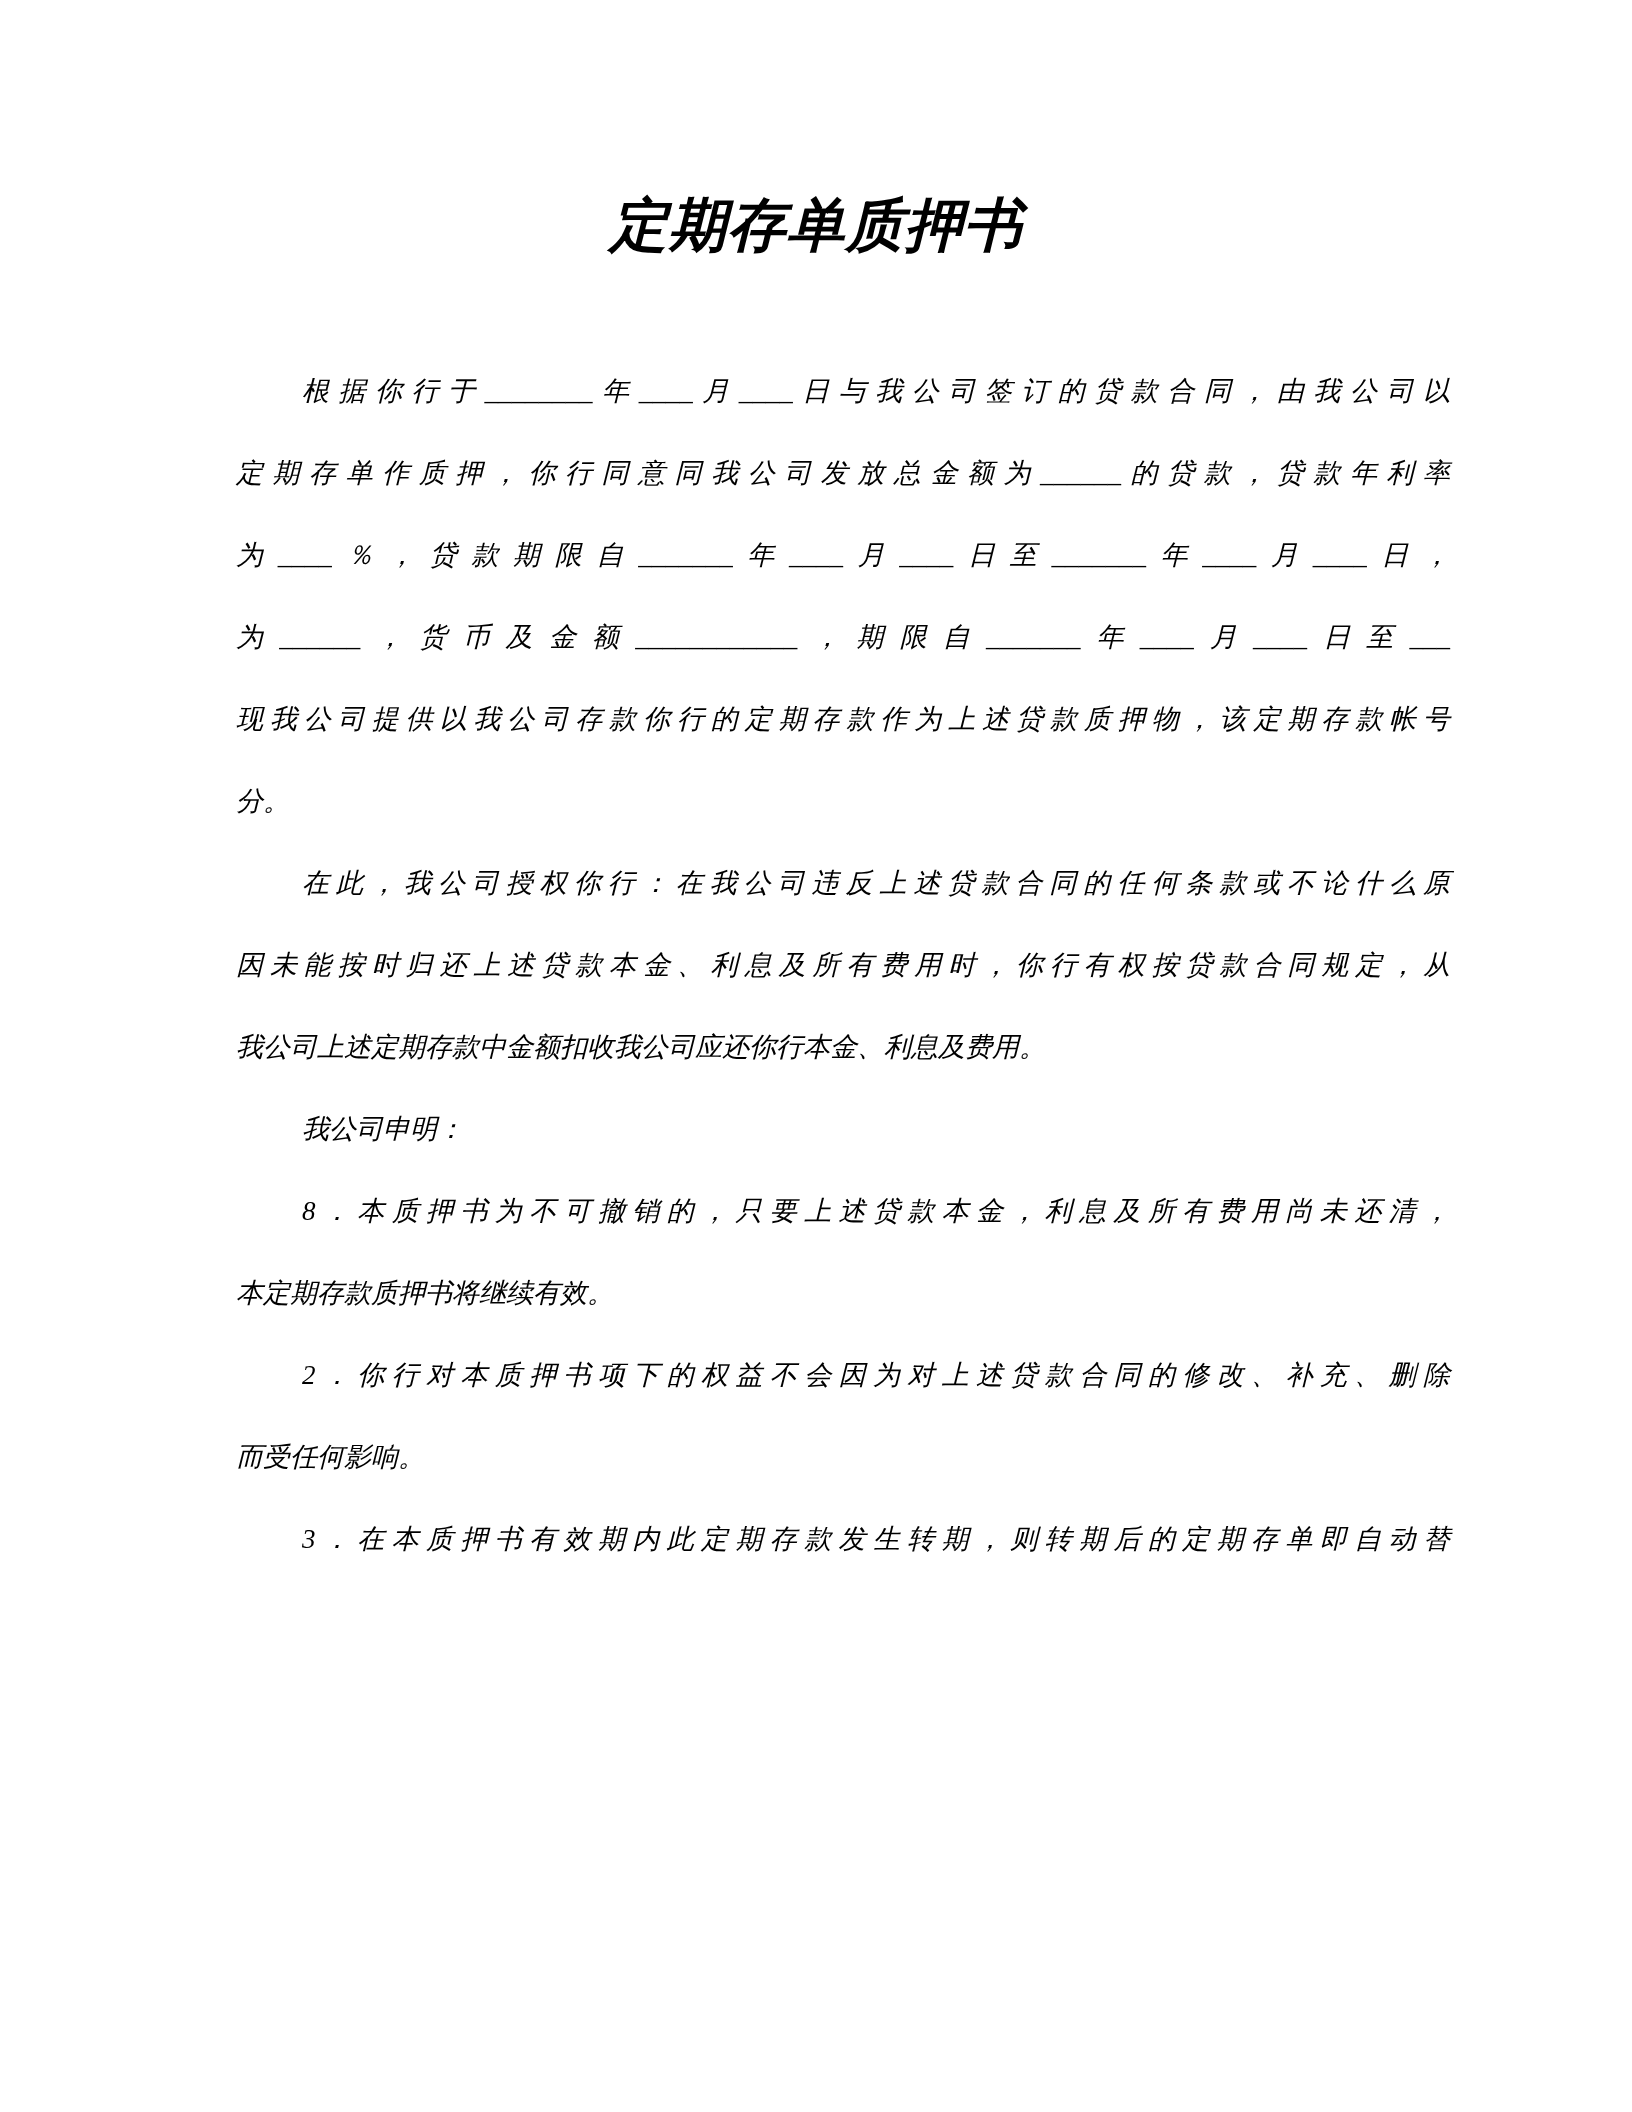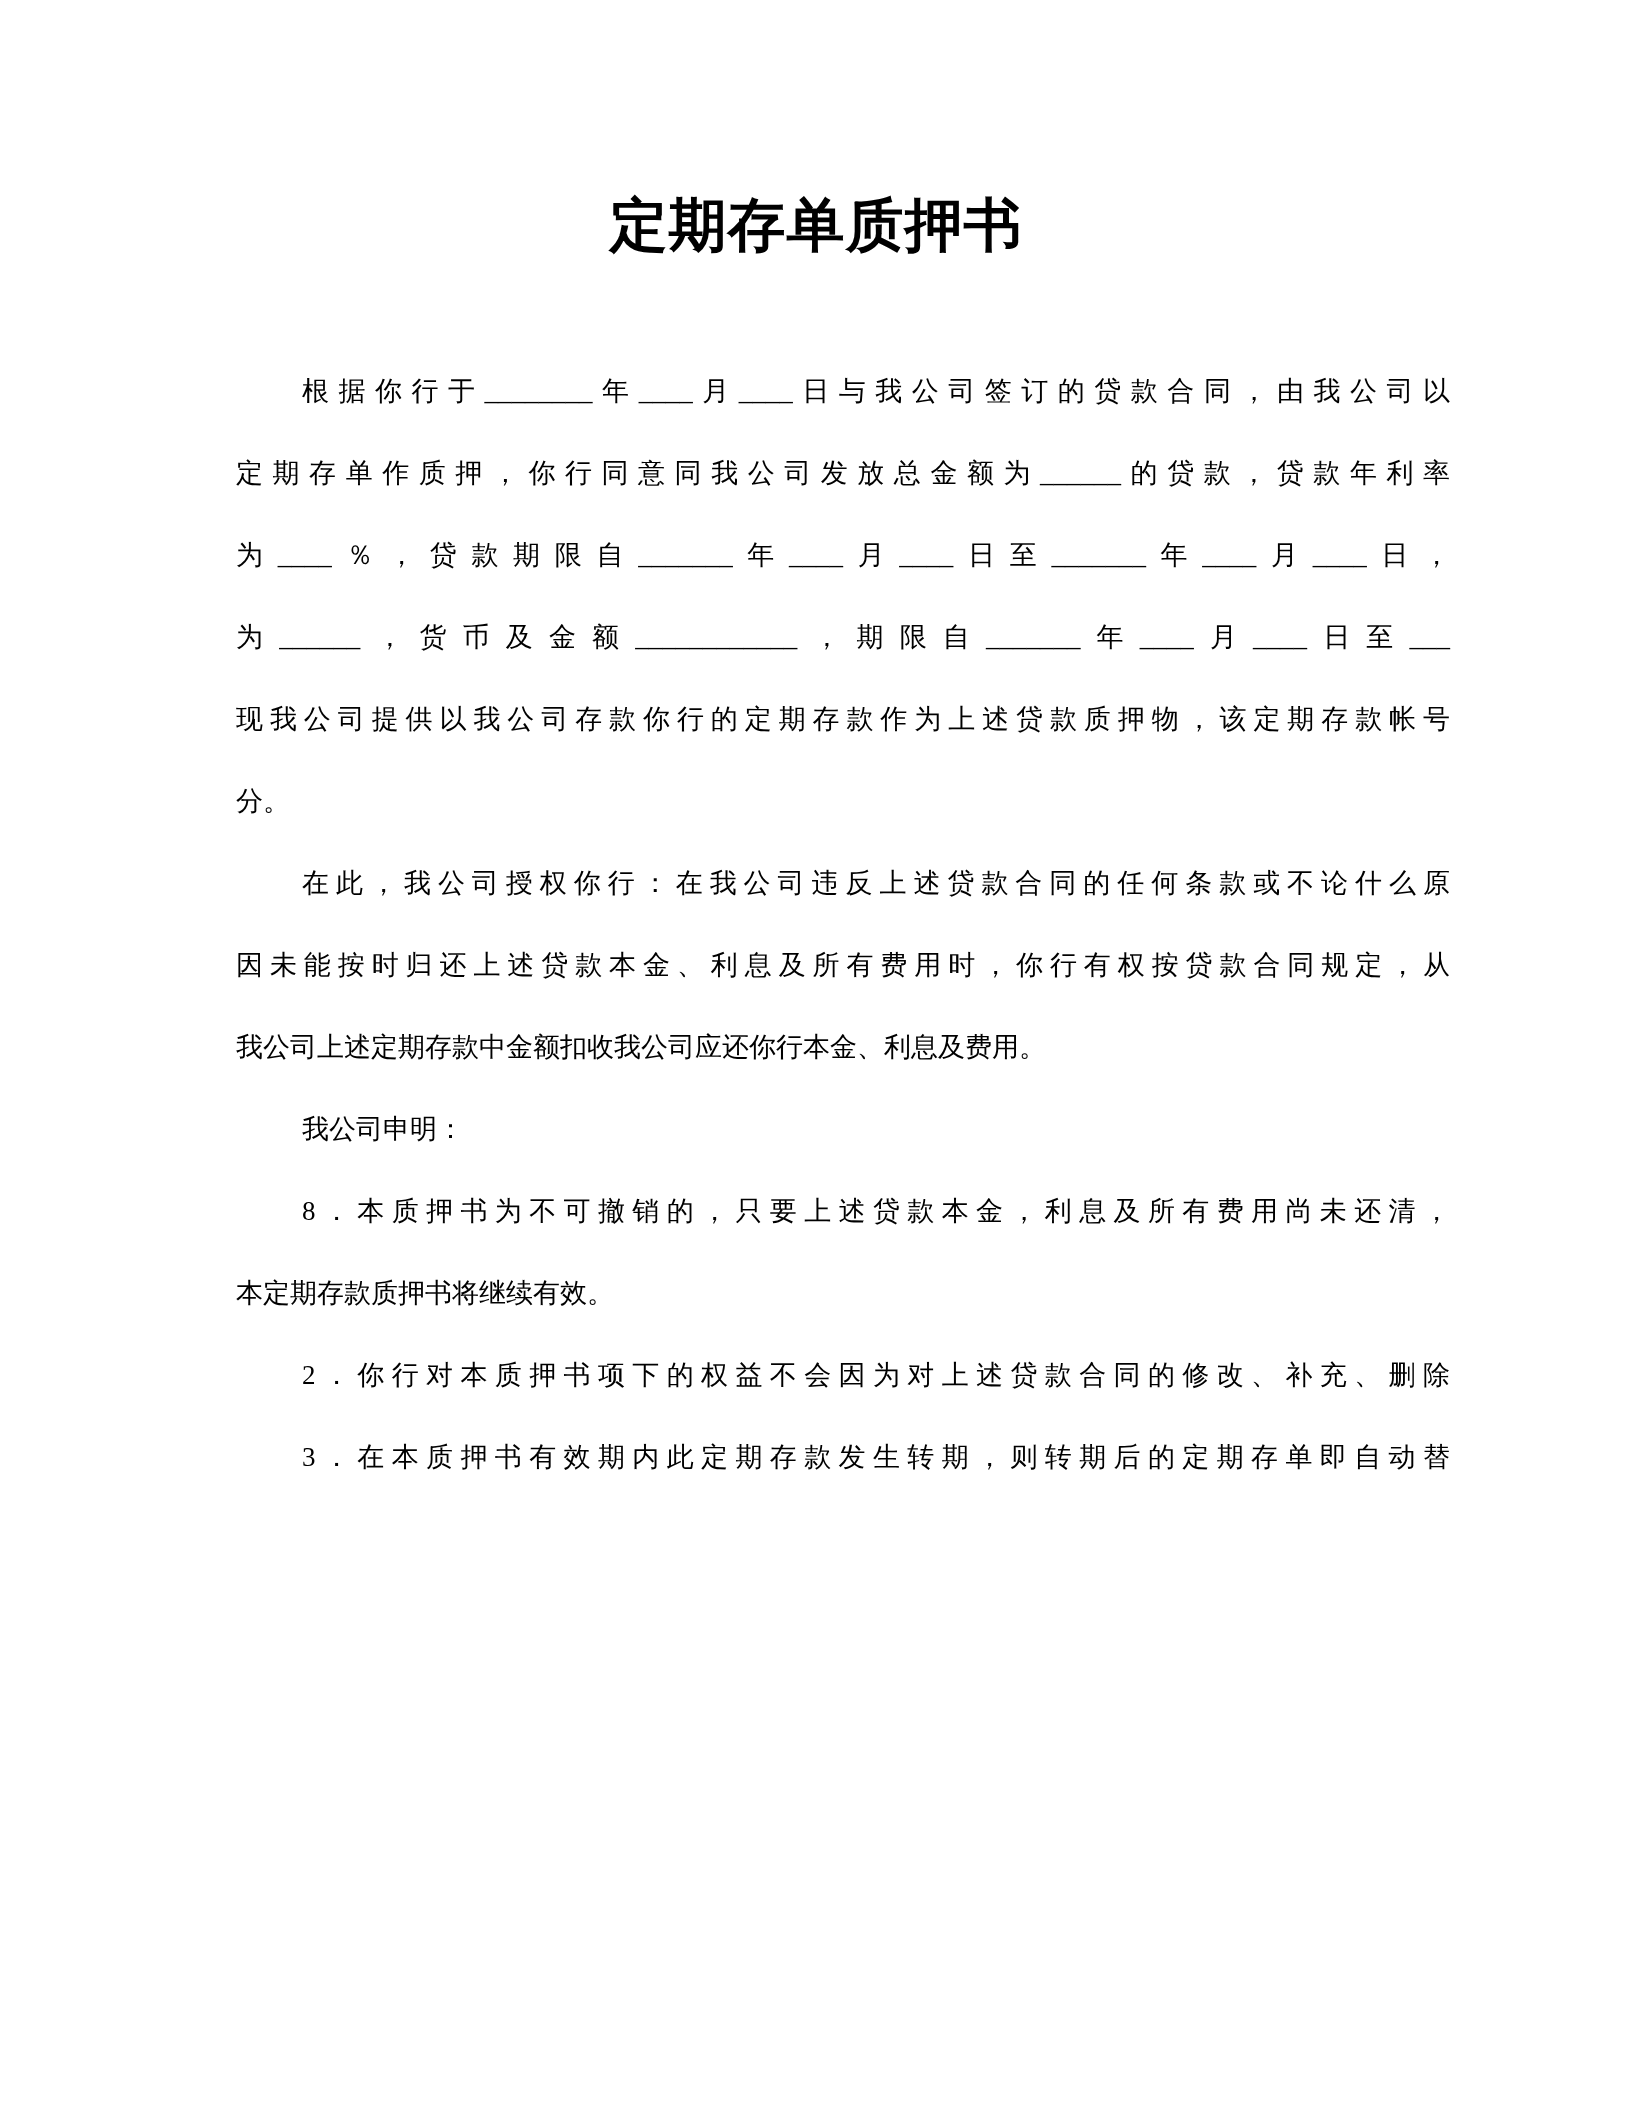--- a/index.html
+++ b/index.html
@@ -6,20 +6,21 @@
   html, body { margin: 0; padding: 0; background: #ffffff; }
   .page {
     position: relative;
     width: 1632px;
     height: 2112px;
     margin: 0 auto;
     background: #ffffff;
     color: #000000;
     overflow: hidden;
     font-family: "Liberation Serif", "DejaVu Serif", serif;
+    font-style: italic;
   }
   .doc-title {
     margin: 0;
     padding-top: 196px;
     line-height: 1;
     font-size: 58px;
     font-weight: bold;
     text-align: center;
     letter-spacing: 1px;
     font-family: "Liberation Sans", "DejaVu Sans", sans-serif;
@@ -63,16 +64,17 @@
     <div class="line">为______，货币及金额____________，期限自_______年____月____日至___</div>
     <div class="line">现我公司提供以我公司存款你行的定期存款作为上述贷款质押物，该定期存款帐号</div>
     <div class="line noend">分。</div>
     <div class="line indent">在此，我公司授权你行：在我公司违反上述贷款合同的任何条款或不论什么原</div>
     <div class="line">因未能按时归还上述贷款本金、利息及所有费用时，你行有权按贷款合同规定，从</div>
     <div class="line noend">我公司上述定期存款中金额扣收我公司应还你行本金、利息及费用。</div>
     <div class="line noend indent">我公司申明：</div>
     <div class="line indent">8．本质押书为不可撤销的，只要上述贷款本金，利息及所有费用尚未还清，</div>
     <div class="line noend">本定期存款质押书将继续有效。</div>
     <div class="line indent">2．你行对本质押书项下的权益不会因为对上述贷款合同的修改、补充、删除</div>
+    <div class="line noend">而受任何影响。</div>
     <div class="line indent">3．在本质押书有效期内此定期存款发生转期，则转期后的定期存单即自动替</div>
   </div>
 
 </div>
 
 </body></html>

